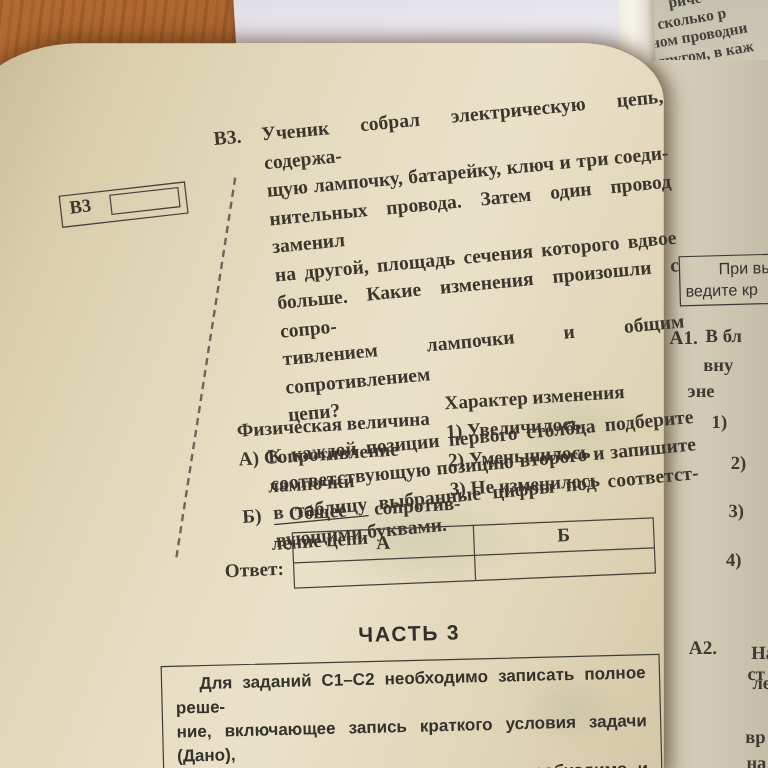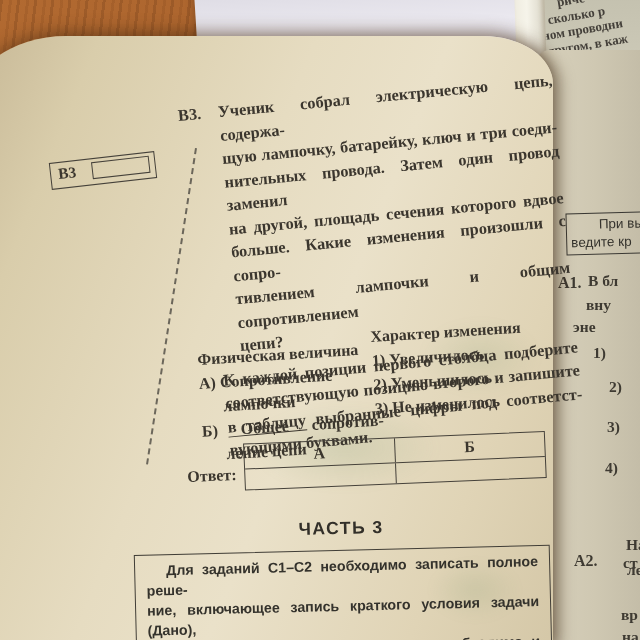--- a/index.html
+++ b/index.html
@@ -167,21 +167,21 @@
       <div>ведите кр</div>
     </div>
     <div class="rp-num" style="left:22px;top:224px;">А1.</div>
     <div class="rp-frag" style="left:52px;top:222px;">В бл</div>
     <div class="rp-frag" style="left:50px;top:246px;">вну</div>
     <div class="rp-frag" style="left:37px;top:268px;">эне</div>
     <div class="rp-frag" style="left:57px;top:294px;">1)</div>
     <div class="rp-frag" style="left:73px;top:328px;">2)</div>
     <div class="rp-frag" style="left:71px;top:368px;">3)</div>
     <div class="rp-frag" style="left:69px;top:409px;">4)</div>
-    <div class="rp-num" style="left:38px;top:502px;">А2.</div>
+    <div class="rp-num" style="left:38px;top:482px;">А2.</div>
     <div class="rp-frag" style="left:90px;top:486px;">На</div>
     <div class="rp-frag" style="left:91px;top:511px;">ле</div>
     <div class="rp-frag" style="left:87px;top:504px;">ст</div>
     <div class="rp-frag" style="left:85px;top:556px;">вр</div>
     <div class="rp-frag" style="left:86px;top:578px;">на</div>
   </div>
 
   <div class="abs main-page"></div>
 
   <div class="abs smudge" style="left:250px;top:405px;width:190px;height:85px;background:radial-gradient(closest-side,rgba(110,140,95,.35),rgba(110,140,95,0));"></div>

